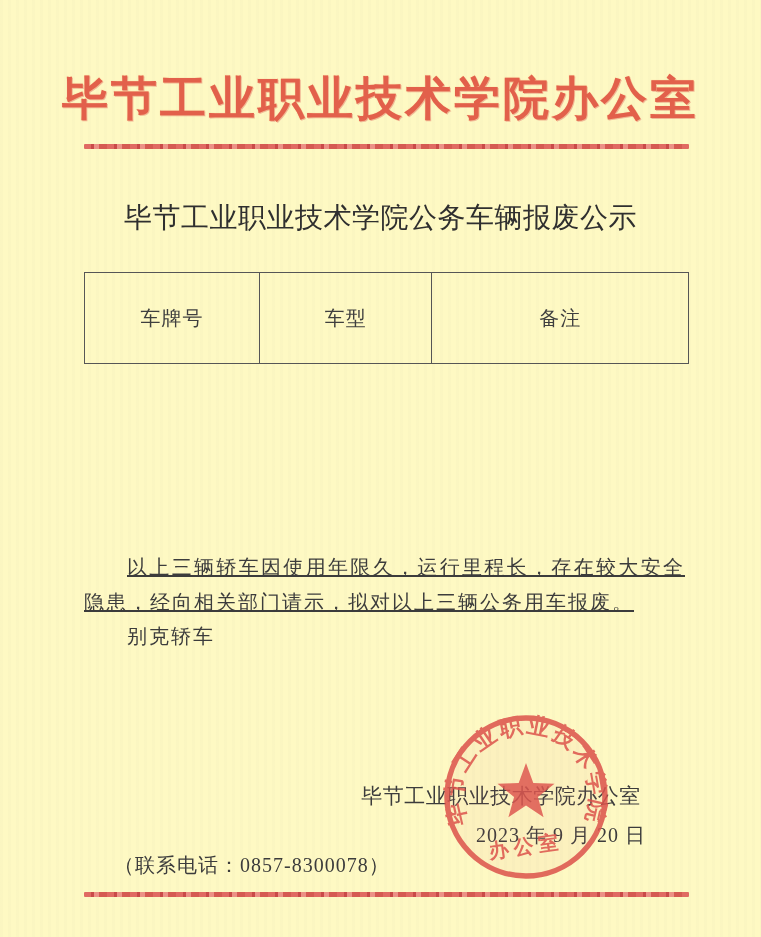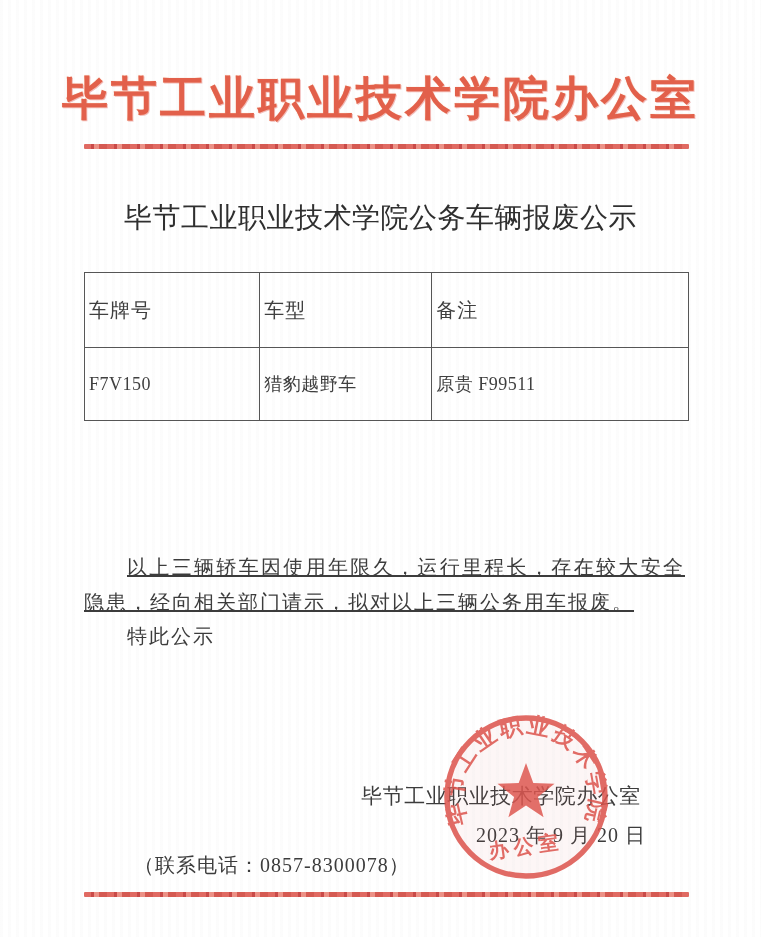--- a/index.html
+++ b/index.html
@@ -1,20 +1,20 @@
 <!DOCTYPE html>
 <html><head>
 <meta charset="utf-8">
 <style>
   html,body{margin:0;padding:0;background:#e9e9e9;}
   .page{
     position:relative;
     width:761px;height:937px;
     margin:0 auto;
-    background:#ffffff;
+    background:#fef9c3;
     font-family:"Liberation Serif","DejaVu Serif",serif;
     overflow:hidden;
   }
   
   .page::before{
     content:"";position:absolute;inset:0;pointer-events:none;
     background:repeating-linear-gradient(90deg,
       rgba(120,120,120,0.022) 0 3px, rgba(0,0,0,0) 3px 8px);
   }
 
@@ -44,23 +44,23 @@
     letter-spacing:0.5px;white-space:nowrap;
   }
 
   table.vehicle-table{
     position:absolute;top:272px;left:84px;
     width:605px;border-collapse:collapse;
     color:#3f3f3f;table-layout:fixed;
   }
   .vehicle-table th,.vehicle-table td{
     border:1.5px solid #565656;
-    text-align:left;vertical-align:middle;
+    text-align:center;vertical-align:middle;
     font-weight:normal;
-    padding:4px;
+    padding:12px;
   }
   .vehicle-table th{height:66px;font-size:20px;letter-spacing:1px;}
   .vehicle-table td{height:64px;font-size:18px;letter-spacing:0.5px;}
   .col-plate{width:29%;}
   .col-model{width:28.5%;}
   .col-note{width:42.5%;}
 
   .body-para{
     position:absolute;top:550px;left:84px;width:601px;
     font-size:20px;line-height:35px;letter-spacing:2px;
@@ -76,21 +76,21 @@
     font-size:21px;letter-spacing:0.5px;color:#3c3c3c;
     text-align:center;white-space:nowrap;
   }
   .sign-date{
     position:absolute;top:822px;left:356px;width:290px;
     font-size:20px;letter-spacing:1px;color:#3c3c3c;
     text-align:right;white-space:nowrap;
   }
 
   .contact{
-    position:absolute;top:852px;left:92px;width:600px;
+    position:absolute;top:852px;left:72px;width:600px;
     font-size:20px;letter-spacing:1px;color:#3c3c3c;text-indent:2.1em;
     white-space:nowrap;
     font-family:Liberation Serif, serif;
   }
 
   .seal{
     position:absolute;left:436px;top:707px;
     width:180px;height:180px;
     opacity:0.85;filter:blur(0.4px);
     pointer-events:none;
@@ -114,31 +114,26 @@
         <col class="col-note">
     </colgroup>
     <thead>
       <tr>
         <th>车牌号</th>
         <th>车型</th>
         <th>备注</th>
       </tr>
     </thead>
     <tbody>
-      <tr>
-        <td>F7V150</td>
-        <td>猎豹越野车</td>
-        <td>原贵 F99511</td>
-      </tr>
     </tbody>
   </table>
 
   <div class="body-para">以上三辆轿车因使用年限久，运行里程长，存在较大安全隐患，经向相关部门请示，拟对以上三辆公务用车报废。</div>
 
-  <div class="closing">特此公示</div>
+  <div class="closing">别克轿车</div>
 
   <div class="sign-org">毕节工业职业技术学院办公室</div>
 
   <div class="sign-date">2023 年 9 月 20 日</div>
 
   <svg class="seal" viewBox="-90 -90 180 180" xmlns="http://www.w3.org/2000/svg">
     <circle r="79" fill="rgba(232,120,110,0.07)" stroke="#dc524b" stroke-width="5.5"></circle>
     <path id="sealArc" d="M -58 27 A 64 64 0 1 1 58 27" fill="none"></path>
     <text font-size="22.5" letter-spacing="3" fill="#dc524b" font-weight="bold" text-anchor="middle" font-family="Liberation Serif, serif">
       <textPath href="#sealArc" startOffset="50%">毕节工业职业技术学院</textPath>

